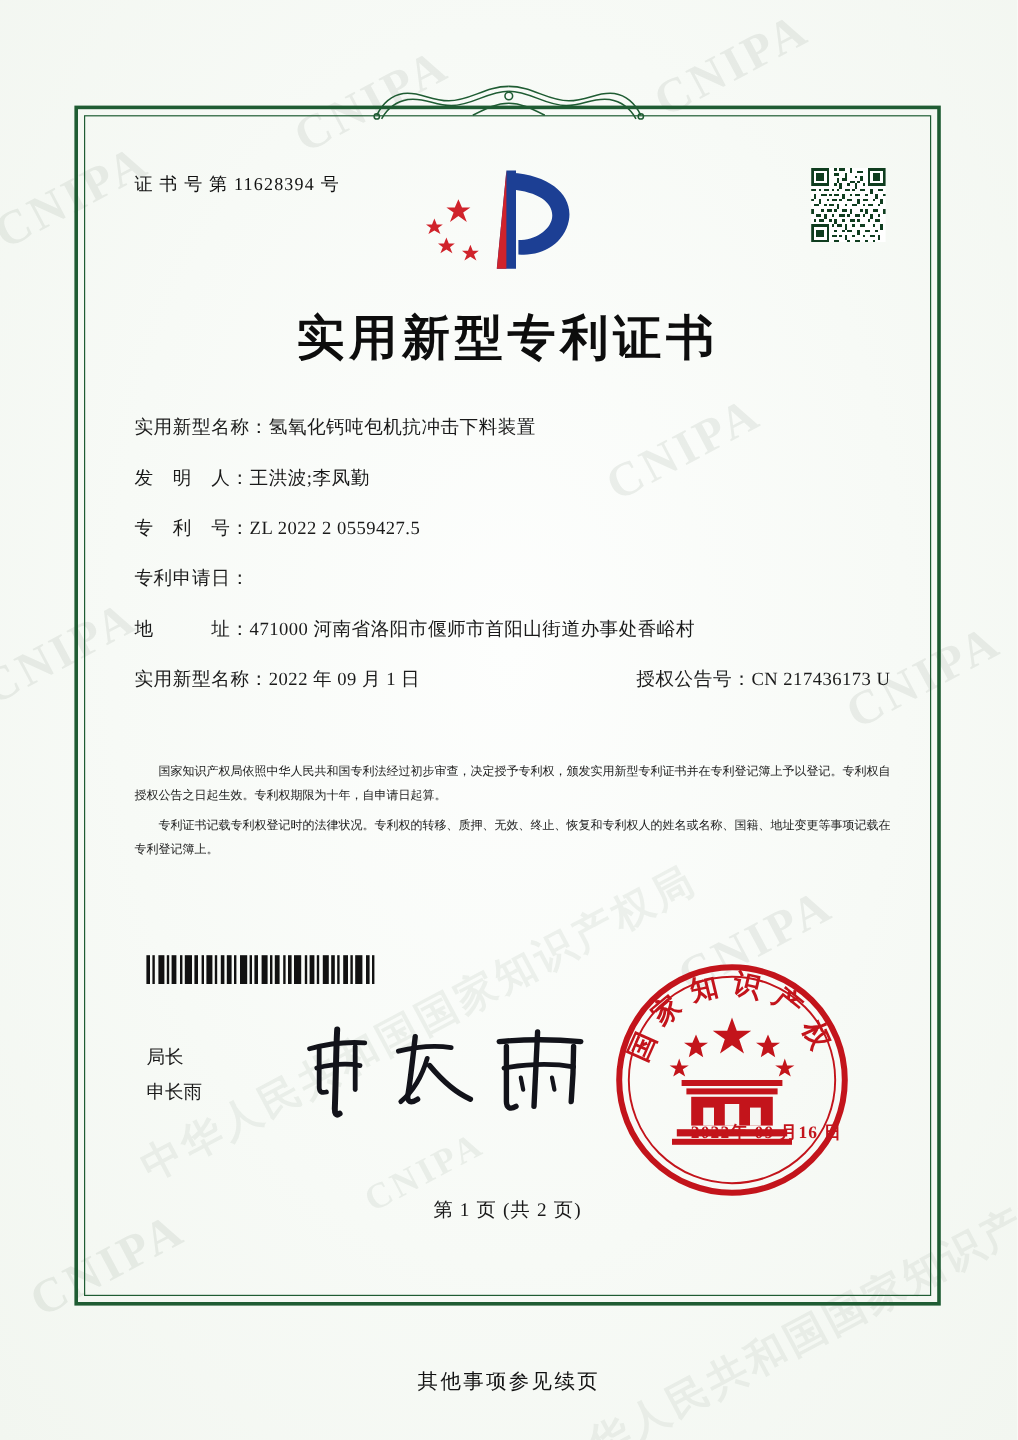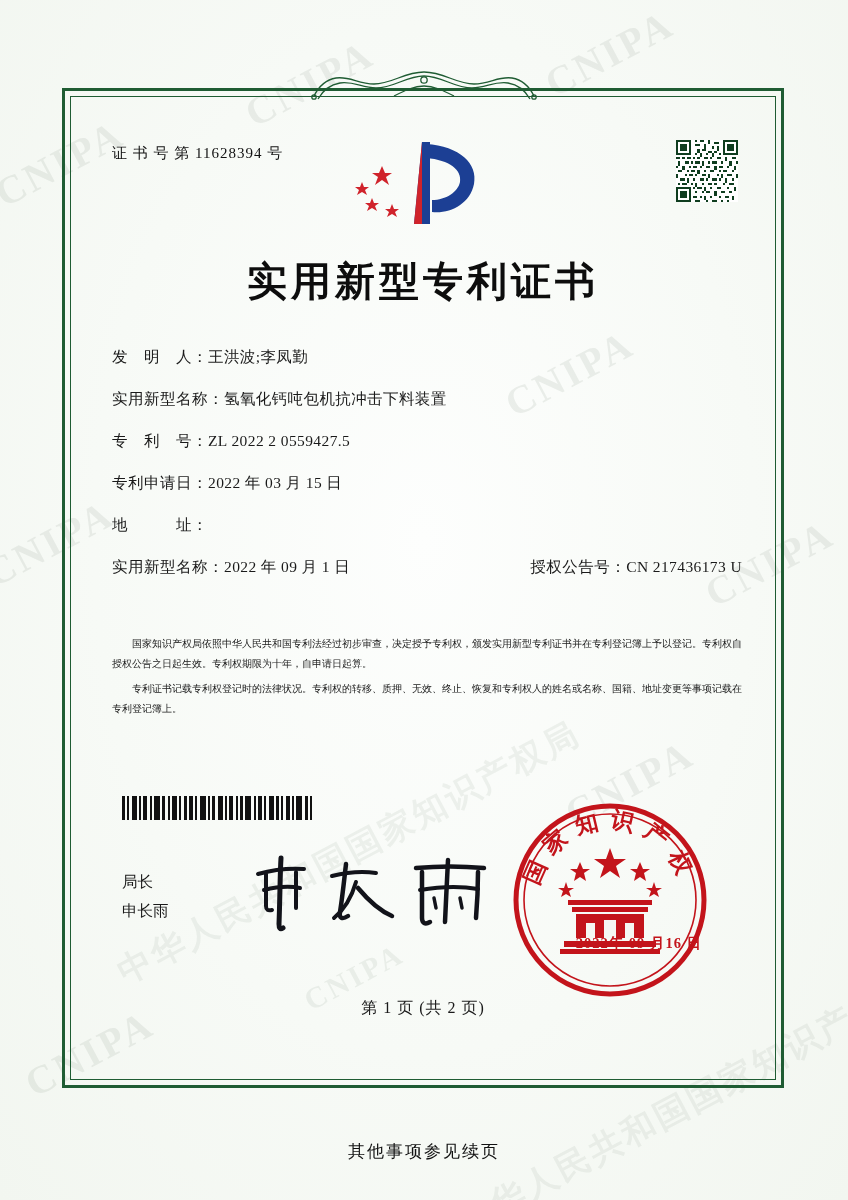--- a/index.html
+++ b/index.html
@@ -411,37 +411,37 @@
         <polygon points="14,44 16,49 21,49 17,52 19,57 14,54 9,57 11,52 7,49 12,49"></polygon>
         <polygon points="24,60 26,65 31,65 27,68 29,73 24,70 19,73 21,68 17,65 22,65"></polygon>
         <polygon points="44,66 46,71 51,71 47,74 49,79 44,76 39,79 41,74 37,71 42,71"></polygon>
       </g>
     </svg>
 
     <div class="title">实用新型专利证书</div>
 
     <div class="fields">
       <div class="field">
+        <span class="lbl">实用新型名称：</span>
+        <span class="val">氢氧化钙吨包机抗冲击下料装置</span>
+      </div>
+      <div class="field">
         <span class="lbl">发　明　人：</span>
         <span class="val">王洪波;李凤勤</span>
-      </div>
-      <div class="field">
-        <span class="lbl">实用新型名称：</span>
-        <span class="val">氢氧化钙吨包机抗冲击下料装置</span>
       </div>
       <div class="field">
         <span class="lbl">专　利　号：</span>
         <span class="val">ZL 2022 2 0559427.5</span>
       </div>
       <div class="field">
         <span class="lbl">专利申请日：</span>
-        <span class="val">2022 年 03 月 15 日</span>
       </div>
       <div class="field">
         <span class="lbl">地　　　址：</span>
+        <span class="val">471000 河南省洛阳市偃师市首阳山街道办事处香峪村</span>
       </div>
       <div class="field">
         <span class="lbl">实用新型名称：</span>
         <span class="val">2022 年 09 月 1 日</span>
         <span class="lbl2">授权公告号：</span>
         <span class="val2">CN 217436173 U</span>
       </div>
     </div>
 
     <div class="paragraphs">

